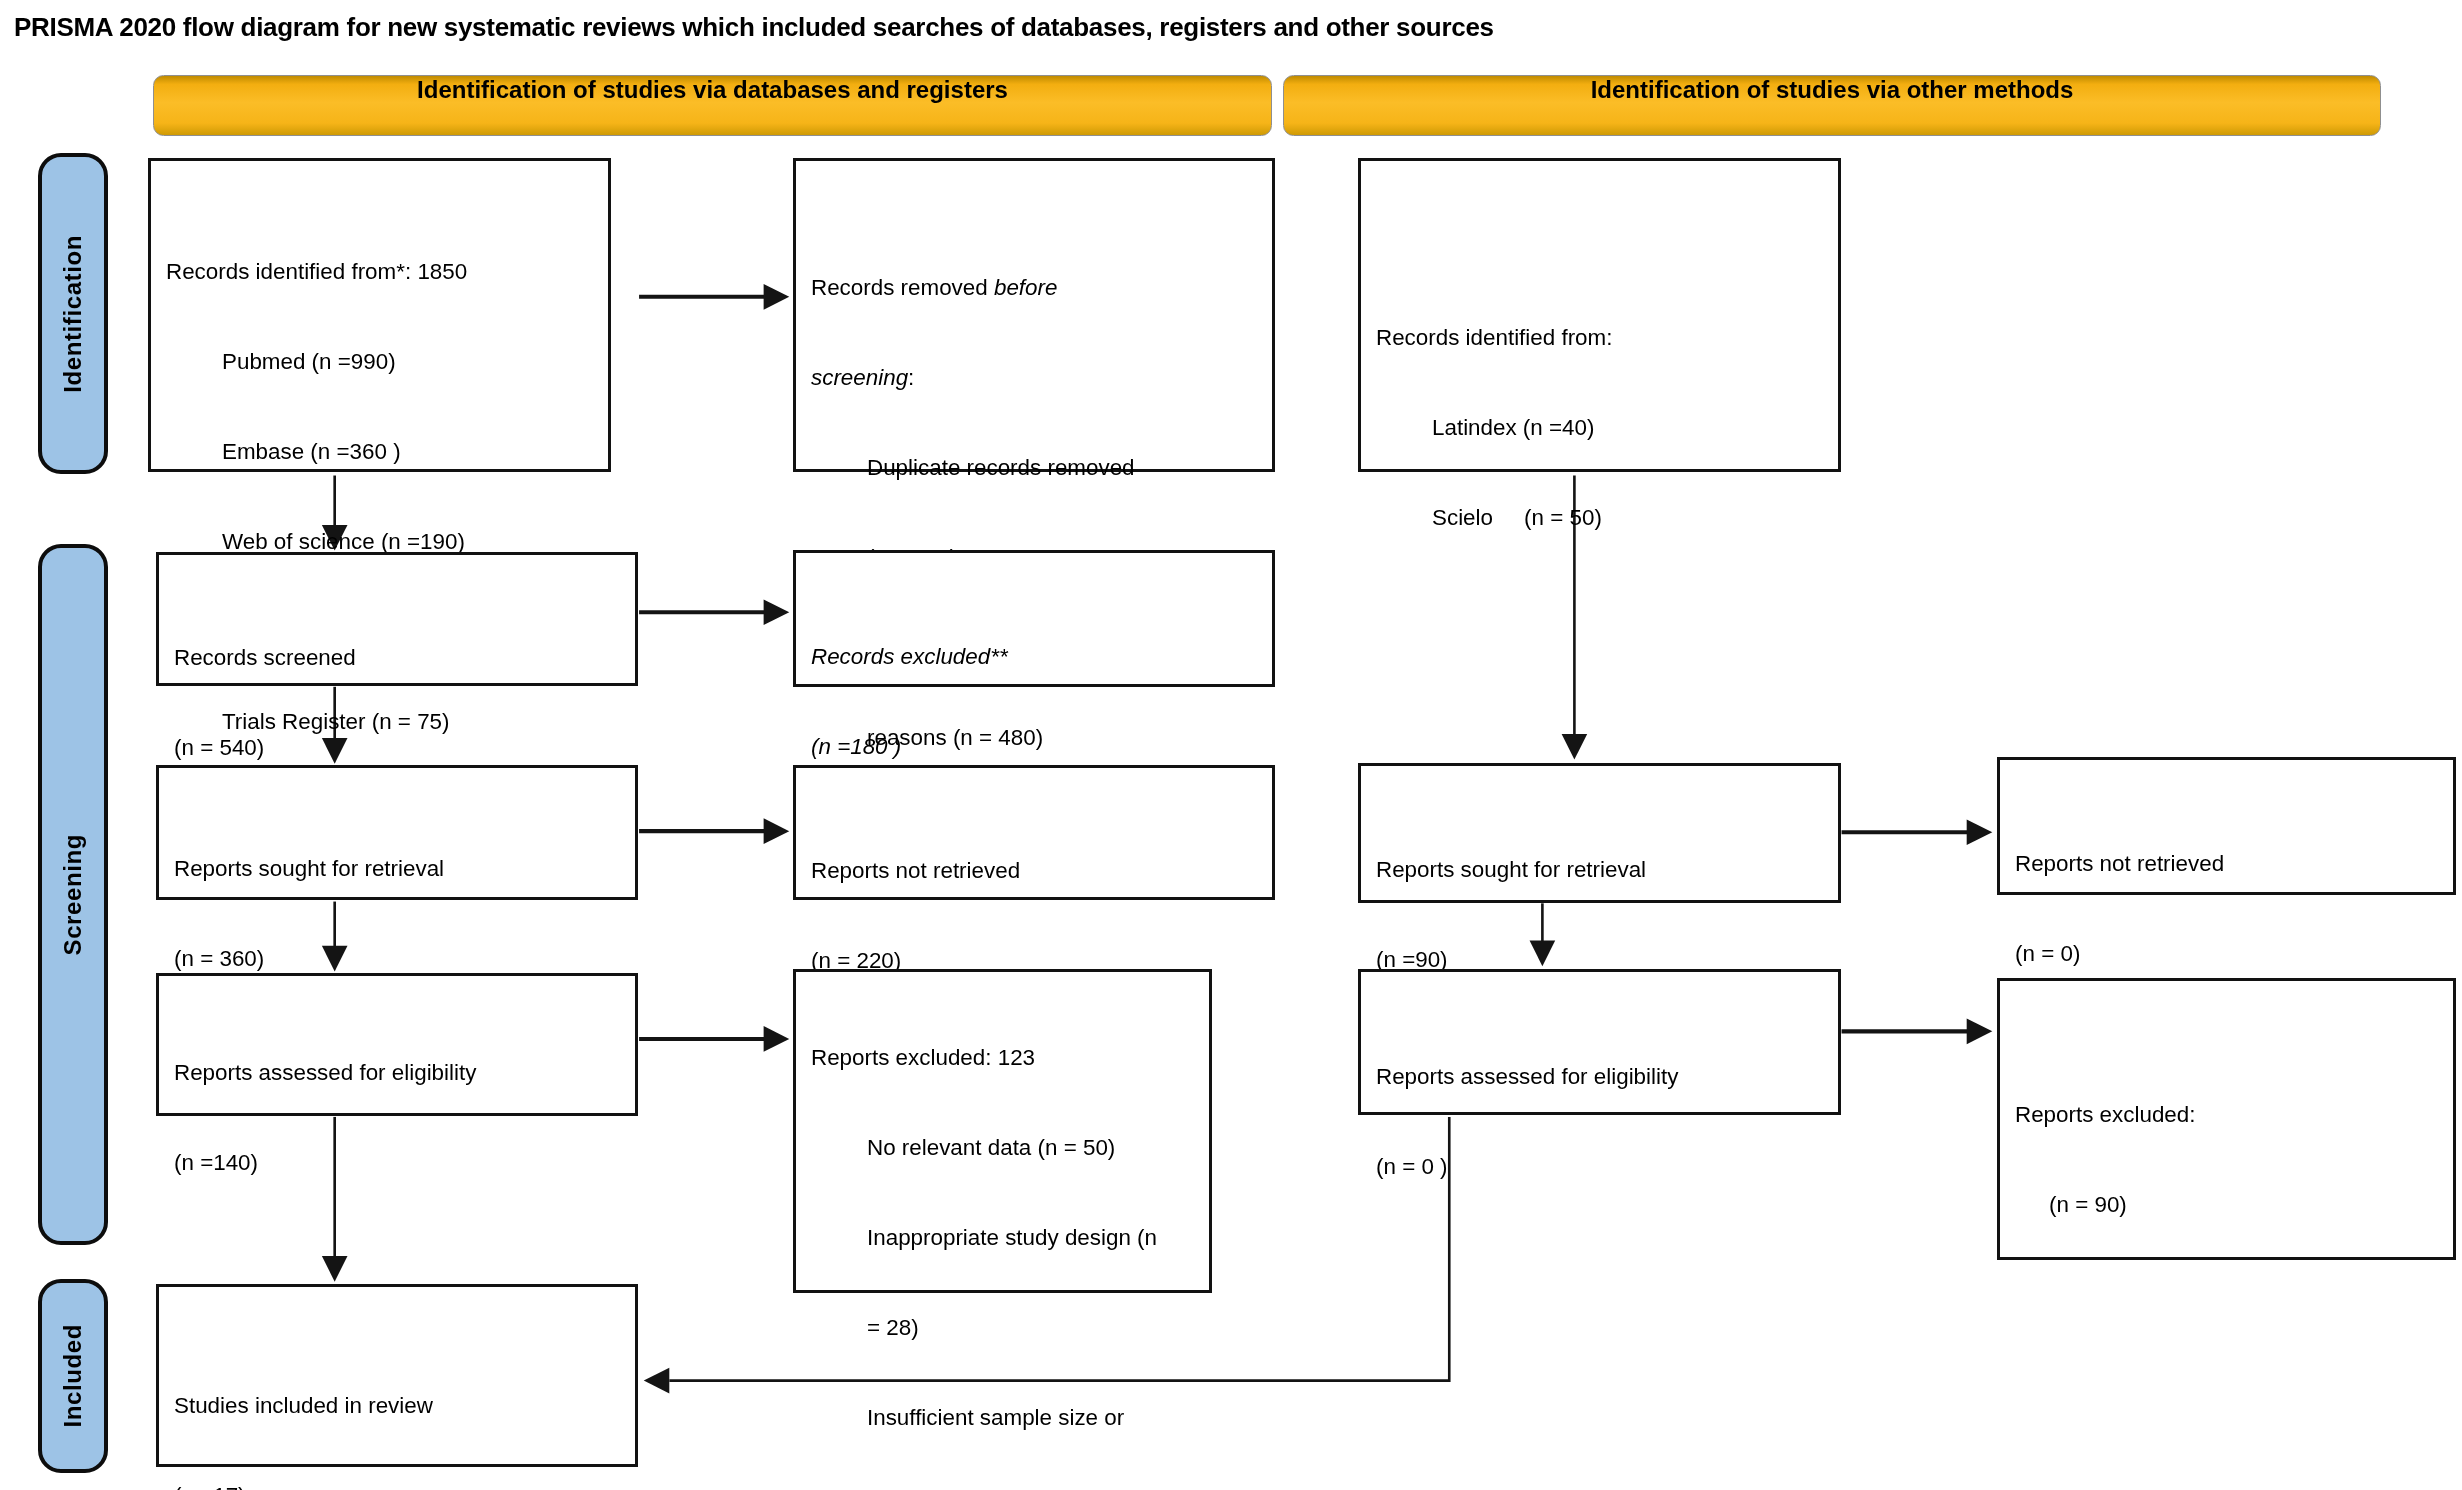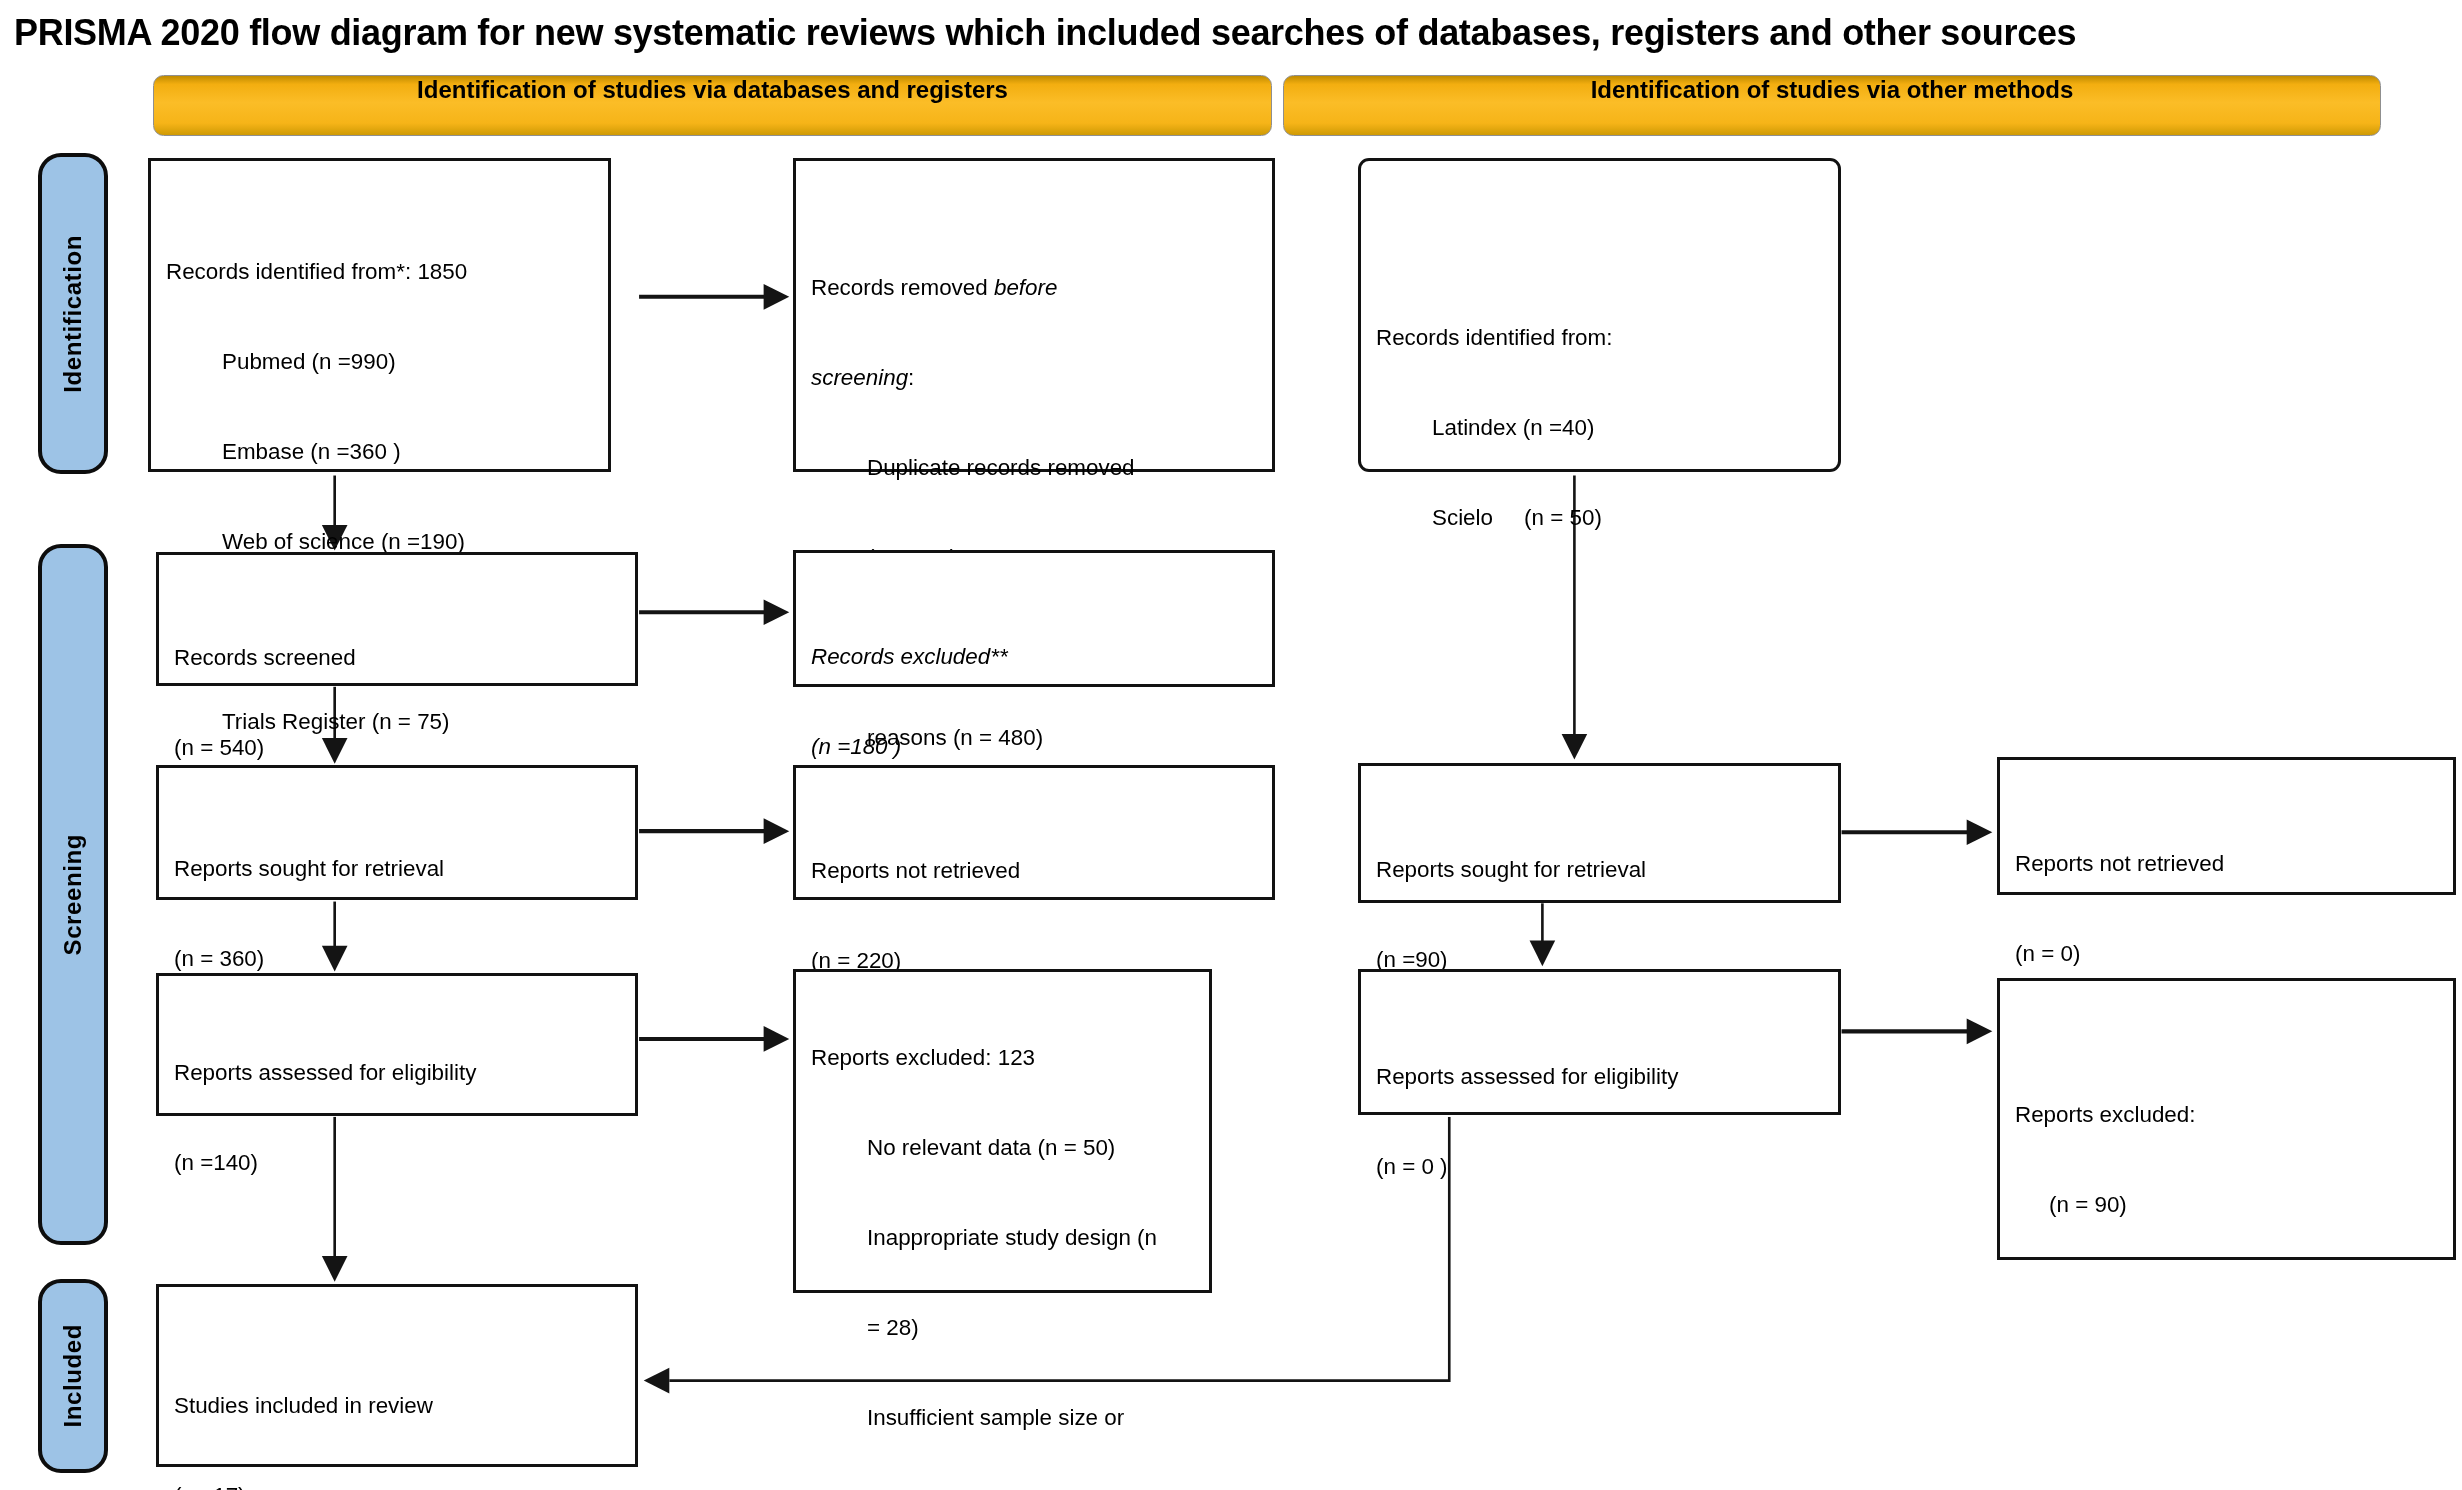--- a/index.html
+++ b/index.html
@@ -1,21 +1,21 @@
 <!DOCTYPE html>
 <html style="font-size:9.3px"><head>
 <meta charset="utf-8">
 <style>
   html,body{margin:0;padding:0;}
   body{
     width:2462px;height:1490px;background:#ffffff;overflow:hidden;position:relative;
     font-family:"Liberation Sans", sans-serif;color:#000;
   }
   .title{
-    position:absolute;left:14px;top:11.6px;font-size:36px;font-weight:bold;letter-spacing:-0.3px;
+    position:absolute;left:14px;top:11.6px;font-size:26px;font-weight:bold;letter-spacing:-0.3px;
     white-space:pre;
   }
   .banner{
     position:absolute;top:75px;height:61px;box-sizing:border-box;
     border:1.2px solid #8f8f8f;border-radius:10.5px;
     background:linear-gradient(180deg,#c08b00 0%,#f3ae10 14%,#fbbd27 45%,#f6b418 80%,#cf9a04 100%);
     display:flex;align-items:flex-start;justify-content:center;
     font-size:24px;font-weight:bold;
   }
   .side{
@@ -109,21 +109,21 @@
 
 <div class="box" style="left:793px;top:158px;width:482px;height:314px;padding-top:52px;">
   <div class="ln"><span>Records removed </span><span class="it">before</span></div>
   <div class="ln"><span class="it">screening</span><span>:</span></div>
   <div class="ind">Duplicate records removed</div>
   <div class="ind">(n = 830)</div>
   <div class="ind">Records removed for other</div>
   <div class="ind">reasons (n = 480)</div>
 </div>
 
-<div class="box" style="left:1358px;top:158px;width:483px;height:314px;padding-top:102px;border-radius:11px;">
+<div class="box" style="left:1358px;top:158px;width:483px;height:314px;padding-top:102px;">
   <div class="ln">Records identified from:</div>
   <div class="ind">Latindex (n =40)</div>
   <div class="ind">Scielo     (n = 50)</div>
 </div>
 
 <div class="box" style="left:156px;top:552px;width:482px;height:134px;padding-top:28px;">
   <div class="ln">Records screened</div>
   <div class="ln">(n = 540)</div>
 </div>
 

